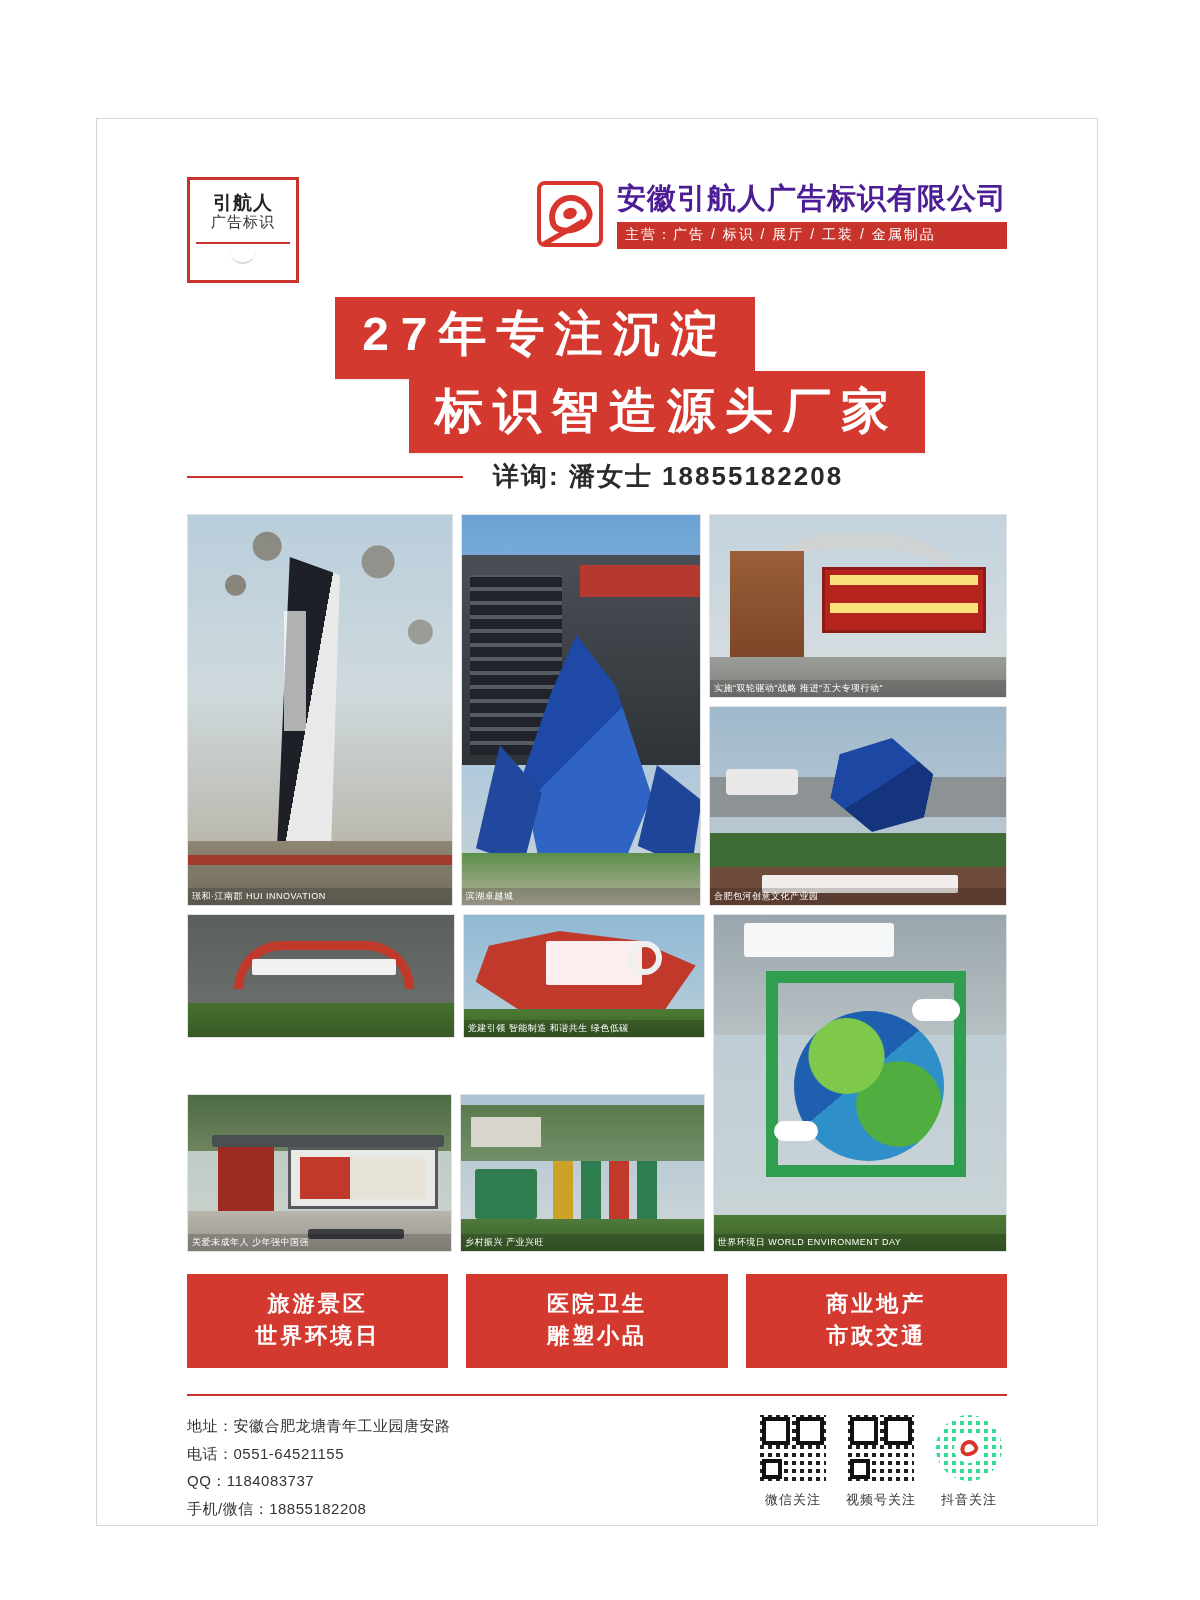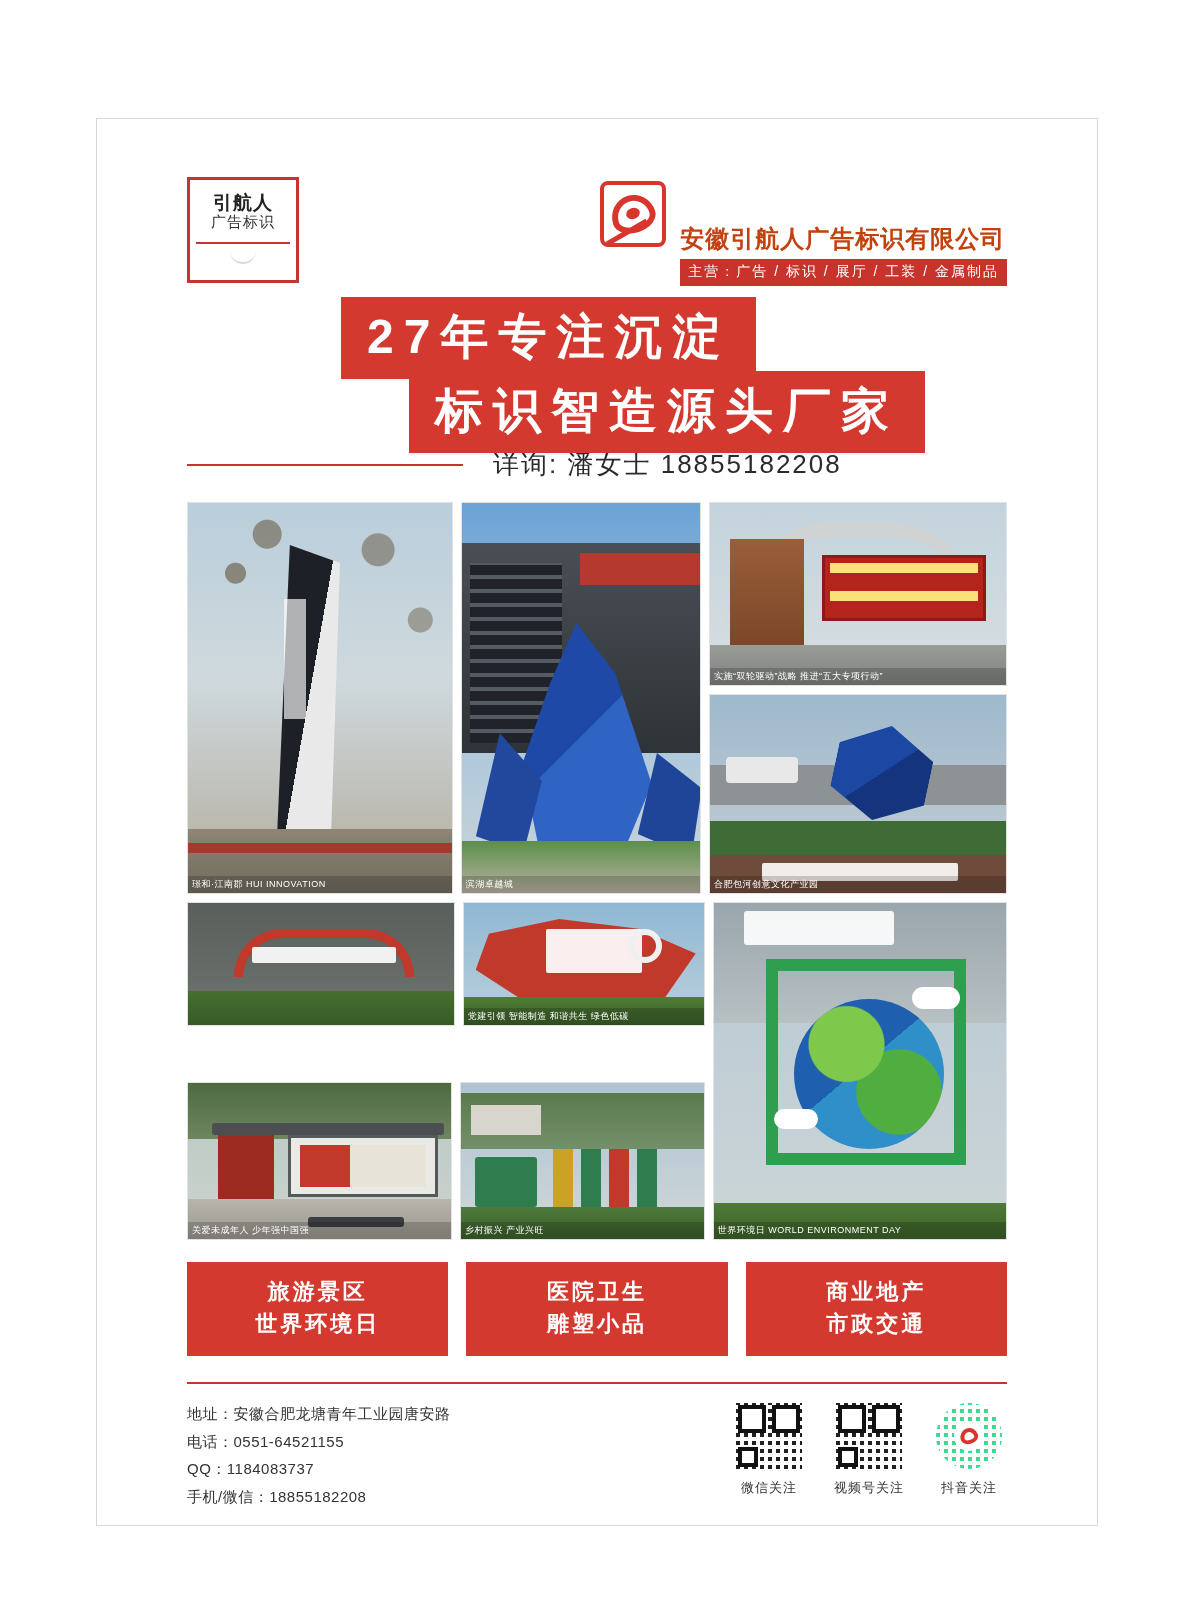--- a/index.html
+++ b/index.html
@@ -99,24 +99,23 @@
     transform: rotate(-18deg);
   }
   .brand-mark .slash {
     position: absolute; left: -4px; top: 46px;
     width: 50px; height: 5px;
     background: #d8352c;
     transform: rotate(-30deg);
   }
   .brand-text { padding-top: 2px; }
   .brand-name {
-    font-size: 24px; font-weight: bold; color: #c2410c;
+    font-size: 29px; font-weight: bold; color: #4c1d95;
     letter-spacing: 1px; line-height: 1.1;
     white-space: nowrap;
-    margin-top: 43px;
   }
   .brand-sub {
     margin-top: 7px;
     background: #c8342b;
     color: #fff;
     font-size: 14px;
     letter-spacing: 2px;
     padding: 4px 8px 5px 8px;
     white-space: nowrap;
   }
@@ -128,27 +127,27 @@
     background: #d4392f;
     color: #fff;
     font-weight: bold;
     font-size: 48px;
     letter-spacing: 10px;
     line-height: 1;
     padding: 16px 26px 18px 26px;
     white-space: nowrap;
     box-shadow: 0 2px 0 rgba(0,0,0,.05);
   }
-  .hl-row.r1 { left: 154px; top: 2px; }
+  .hl-row.r1 { left: 148px; top: 2px; font-family: Liberation Mono, monospace; }
   .hl-row.r2 { left: 222px; top: 76px; }
 
   
   .contact {
-    margin-top: 4px;
-    display: flex; align-items: center;
+    margin-top: 16px;
+    display: flex; align-items: center; font-weight: bold;
   }
   .contact .rule {
     height: 2px; background: #c8342b;
     width: 276px; margin-right: 30px;
   }
   .contact .txt {
     font-size: 26px; color: #2a2a2a; letter-spacing: 2px;
     white-space: nowrap;
   }
 
@@ -192,21 +191,21 @@
   
   .foot-rule {
     margin-top: 26px;
     height: 2px; background: #c8342b;
   }
   .footer {
     margin-top: 16px;
     display: flex; justify-content: space-between; align-items: flex-start;
   }
   .addr { font-size: 15px; color: #333; line-height: 1.85; letter-spacing: .5px; }
-  .qrs { display: flex; gap: 28px; padding-right: 2px; }
+  .qrs { display: flex; gap: 16px; padding-right: 2px; }
   .qr { text-align: center; }
   .qr-img {
     width: 72px; height: 72px;
     background:
       repeating-linear-gradient(90deg, #111 0 4px, #fff 4px 8px),
       repeating-linear-gradient(0deg, #111 0 4px, #fff 4px 8px);
     background-blend-mode: screen;
     border: 3px solid #fff;
     position: relative;
   }

